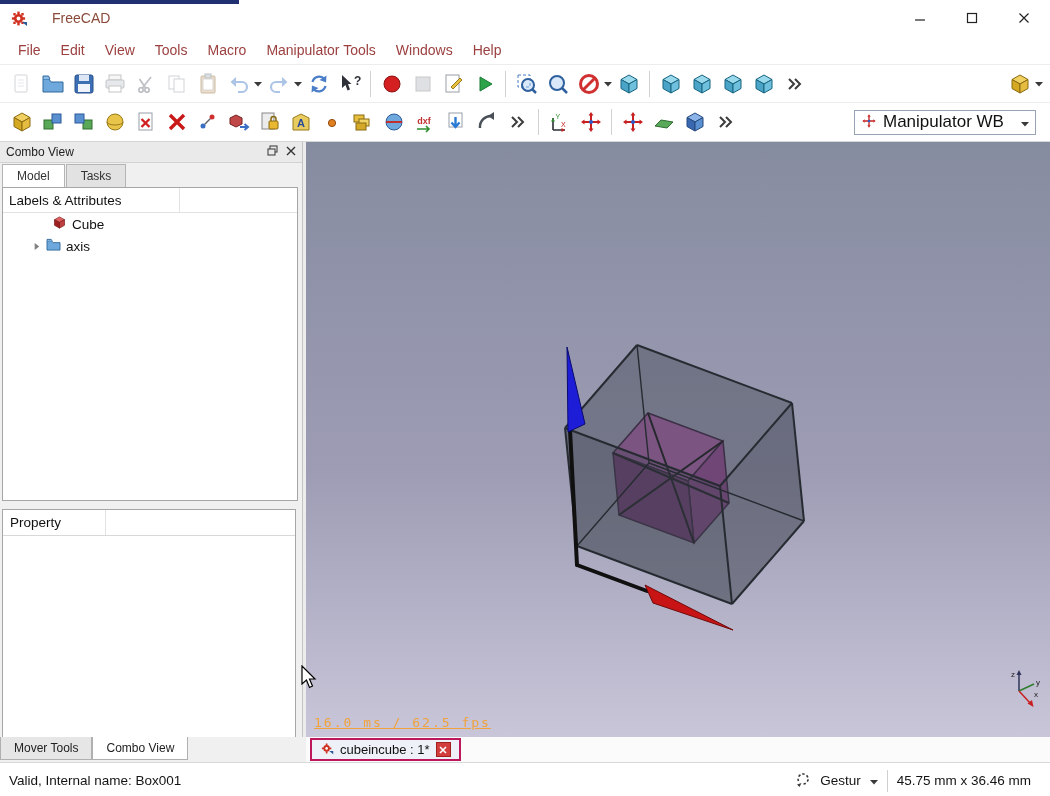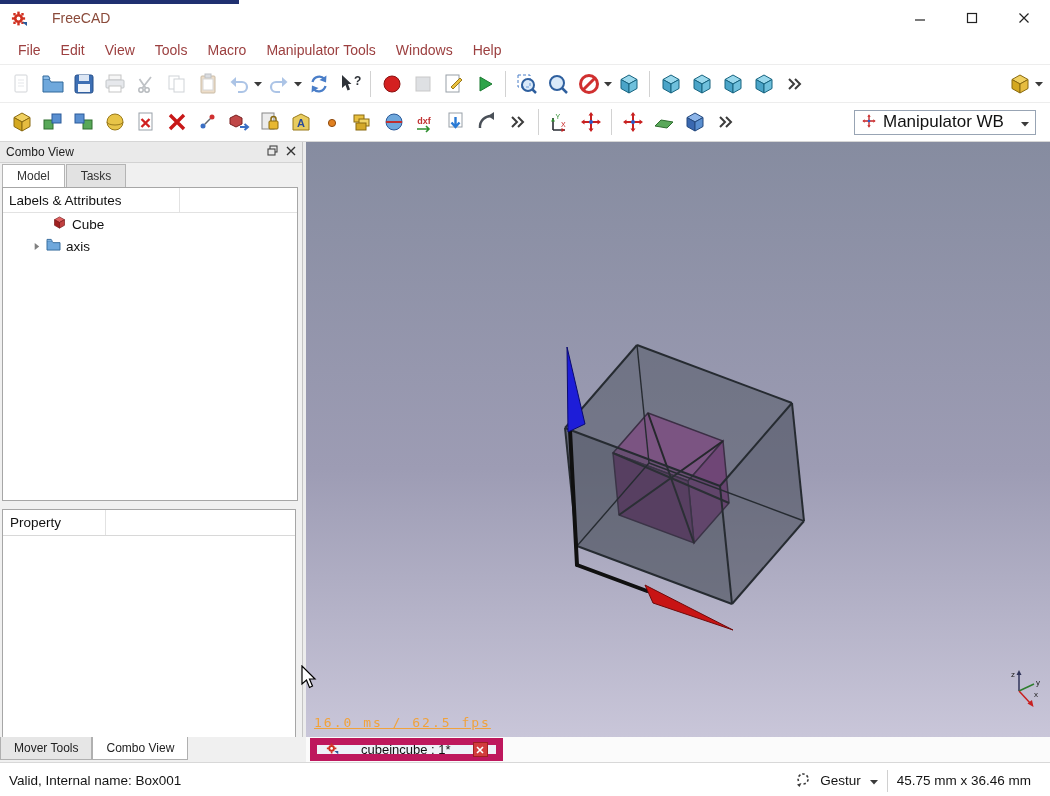--- a/index.html
+++ b/index.html
@@ -53,21 +53,21 @@
   .prop-c1 { width:103px; border-right:1px solid #e2e2e2; display:flex; align-items:center; padding-left:7px; }
   .prop-c2 { flex:1; display:flex; align-items:center; padding-left:7px; }
   .south-tabs { display:flex; padding-left:5px; margin-top:2px; }
   .stab { padding:2px 11px; font-size:12.5px; border:1px solid #a8a8a8; background:#ececec; color:#222; margin-right:3px; }
   .stab.active { background:#ffffff; }
   
   .band-left { position:absolute; left:0; top:737px; width:306px; height:25px; background:#f0f0f0; display:flex; align-items:flex-start; }
   .btab { height:23px; display:flex; align-items:center; padding:0 13px; font-size:12px; border:1px solid #b0b0b0; border-top:none; background:#e6e6e6; color:#222; }
   .btab.active { background:#ffffff; }
   .doc-band { position:absolute; left:306px; top:737px; width:744px; height:25px; background:#fbfbfb; }
-  .doc-tab { margin-left:4px; margin-top:1px; height:23px; display:inline-flex; align-items:center; gap:22px; padding:0 8px; border:7px solid #be185d; background:#eef2f8; font-size:13px; color:#111; }
+  .doc-tab { margin-left:4px; margin-top:1px; height:23px; display:inline-flex; align-items:center; gap:6px; padding:0 8px; border:2px solid #be185d; background:#eef2f8; font-size:13px; color:#111; }
   .doc-close { width:15px; height:15px; background:#d23c3c; border:1px solid #a02020; display:flex; align-items:center; justify-content:center; }
   
   .statusbar { position:absolute; left:0; top:762px; width:1050px; height:36px; background:#fff; border-top:1px solid #d8d8d8; display:flex; align-items:center; padding:0 9px; font-size:13.5px; color:#141414; }
   .sb-right { margin-left:auto; display:flex; align-items:center; gap:9px; padding-right:10px; }
   .sb-sep { width:1px; height:22px; background:#d0d0d0; }
   
   .viewport { position:absolute; left:306px; top:142px; width:744px; height:595px; overflow:hidden;
     background: linear-gradient(180deg,#868ca0 0%, #9d9cb4 55%, #c9c6d9 100%); }
   .scene { position:absolute; left:0; top:0; }
   .fps { position:absolute; left:8px; bottom:7px; font-family:"DejaVu Sans Mono", monospace; font-size:13px; letter-spacing:2px; color:#f0a23c;text-decoration:underline; }

